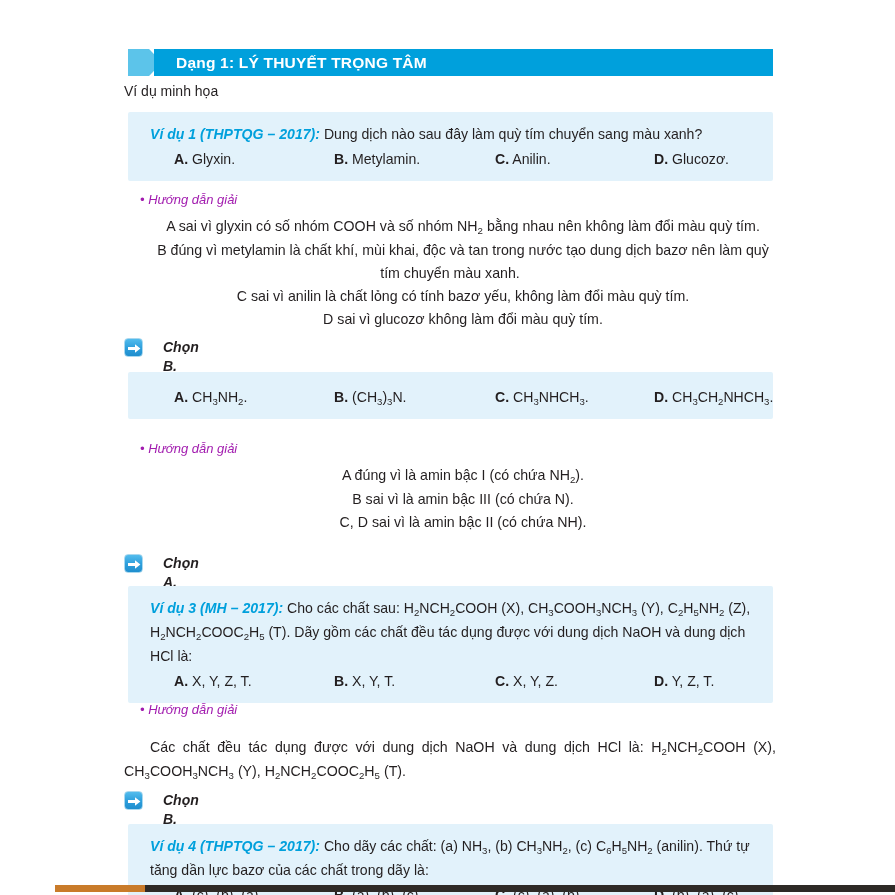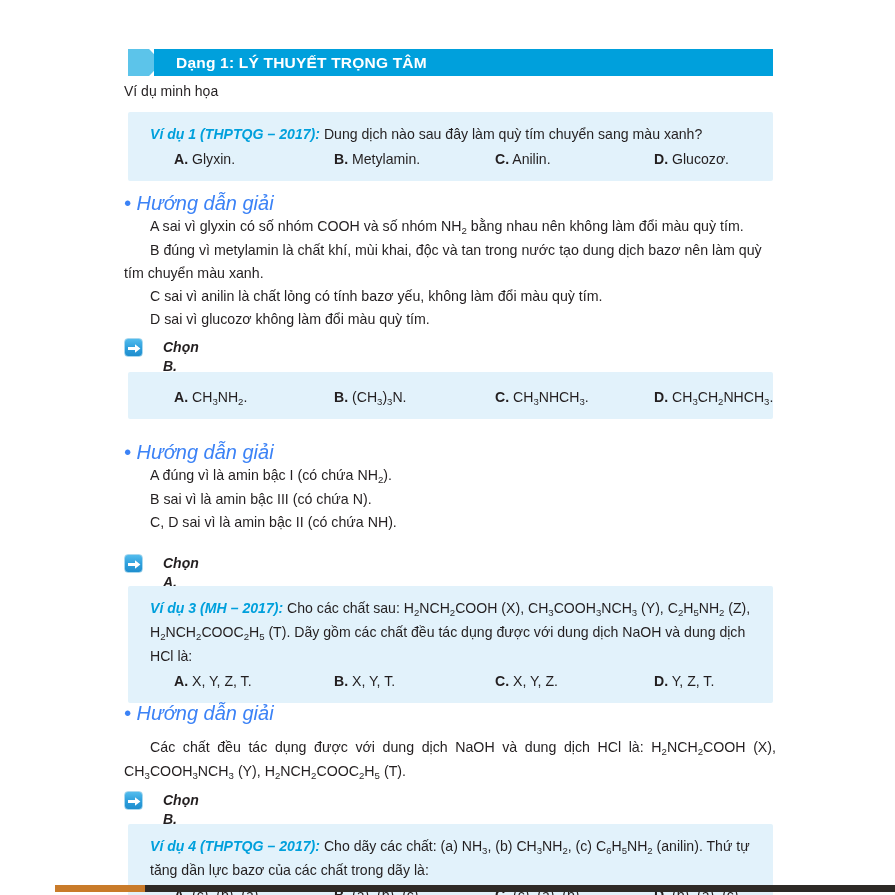--- a/index.html
+++ b/index.html
@@ -109,36 +109,36 @@
   sub {
     font-size: 0.68em;
     vertical-align: baseline;
     position: relative;
     bottom: -0.28em;
   }
 
   
   .guide {
     position: absolute;
-    left: 124px;
-    font-size: 20px;
+    left: 140px;
+    font-size: 13px;
     font-style: italic;
-    color: #3b82f6;
+    color: #a21caf;
     white-space: nowrap;
   }
 
   .sol {
     position: absolute;
     left: 124px;
     width: 652px;
     font-size: 14.2px;
     line-height: 23px;
     color: #231f20;
   }
-  .sol p { margin: 0; }
+  .sol p { margin: 0; text-align: center; }
   .sol p.ind { text-indent: 26px; }
   .sol.justify p { text-align: justify; }
 
   
   .choose {
     position: absolute;
     left: 124px;
     height: 20px;
   }
   .choose-icon {

